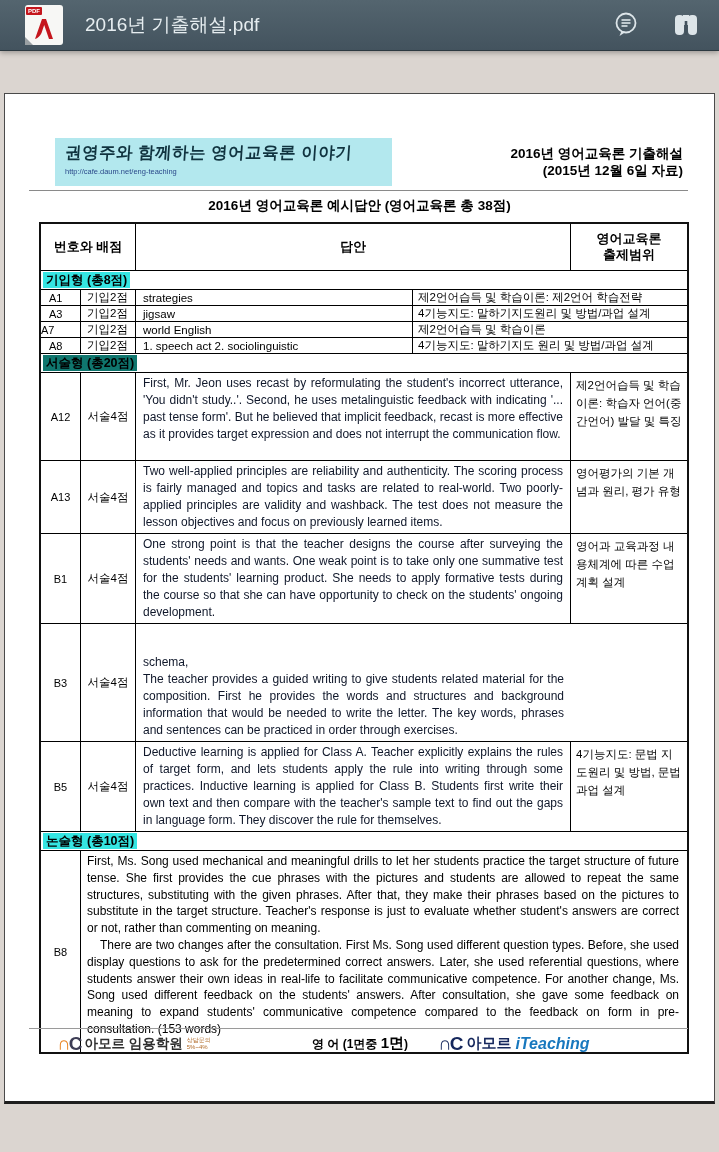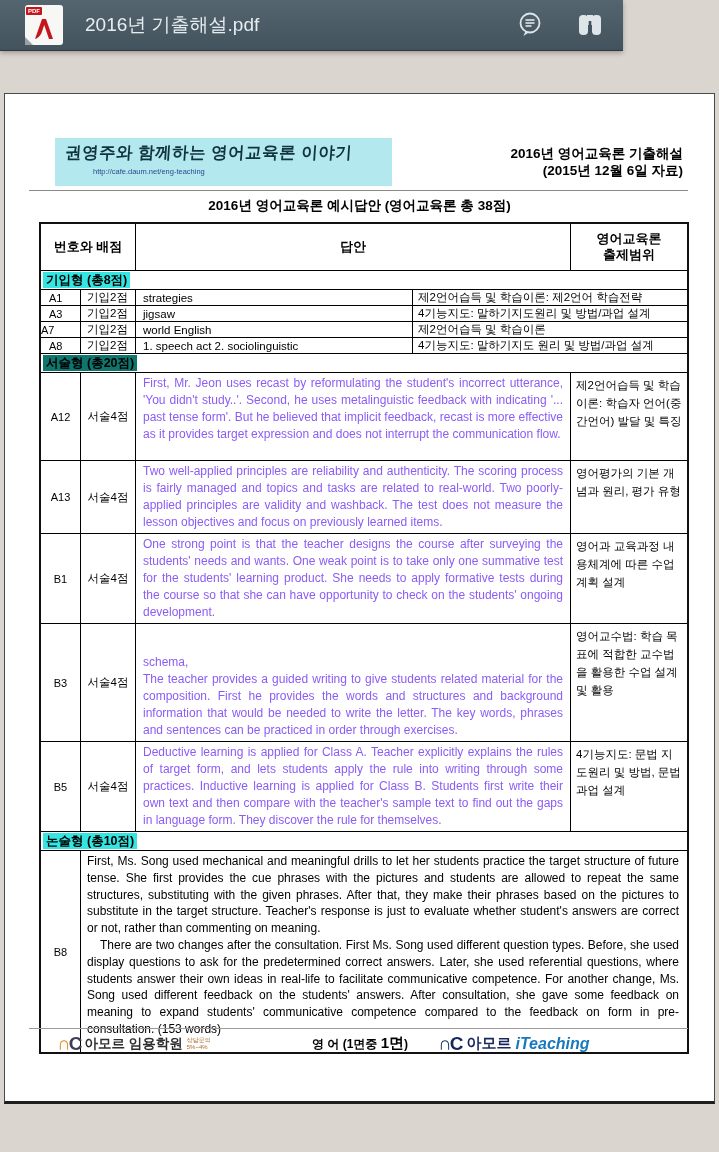--- a/index.html
+++ b/index.html
@@ -1,20 +1,20 @@
 <!DOCTYPE html>
 <html><head>
 <meta charset="utf-8">
 <style>
   html,body{margin:0;padding:0;background:#b0aba6;}
   .canvas{position:relative;width:719px;height:1152px;margin:0 auto;overflow:hidden;
           background:#dbd5d0;font-family:"Liberation Sans",sans-serif;}
 
   
-  .appbar{position:absolute;left:0;top:0;width:623px;height:50px;
+  .appbar{position:absolute;left:0;top:0;width:719px;height:50px;
           background:linear-gradient(#54656f,#43535e);
           border-bottom:1px solid #2c3940;box-shadow:0 2px 5px rgba(0,0,0,.28);
           display:flex;align-items:center;}
   .pdficon{position:relative;width:38px;height:40px;background:#f7f7f5;border-radius:3px;
            margin-left:25px;flex:0 0 auto;}
   .pdftab{position:absolute;left:1px;top:2px;background:#c5161d;color:#fff;
           font-size:6px;font-weight:bold;padding:1px 2px;border-radius:1px;line-height:6px;}
   .pdfmark{position:absolute;left:7px;top:10px;}
   .pdffold{position:absolute;left:0;bottom:0;width:0;height:0;
            border-bottom:8px solid #9aa0a3;border-right:8px solid transparent;}
@@ -24,21 +24,21 @@
   .abicon{width:30px;height:30px;display:flex;align-items:center;justify-content:center;cursor:pointer;}
 
   
   .page{position:absolute;left:4px;top:93px;width:711px;height:1011px;background:#ffffff;
         border:1px solid #4a4a4a;border-bottom:3px solid #1e1e1e;box-sizing:border-box;}
 
   .logo-box{position:absolute;left:50px;top:44px;width:337px;height:48px;background:#b3e8ee;
             padding:4px 10px;box-sizing:border-box;}
   .logo-title{font-weight:bold;font-size:16.5px;color:#10333f;letter-spacing:.5px;
               transform:skewX(-4deg);transform-origin:left;white-space:nowrap;}
-  .logo-url{font-size:7.5px;color:#2b4a8b;margin-top:3px;margin-left:28px;}
+  .logo-url{font-size:7.5px;color:#2b4a8b;margin-top:3px;}
 
   .hdr-right{position:absolute;right:31px;top:51px;text-align:right;font-weight:bold;
              font-size:13.5px;line-height:17px;color:#000;}
 
   .hdr-rule{position:absolute;left:24px;right:26px;top:96px;border-top:1px solid #8a8a8a;}
 
   .doc-title{position:absolute;left:0;top:103px;width:100%;text-align:center;
              font-weight:bold;font-size:13.5px;color:#000;}
 
   
@@ -58,21 +58,21 @@
   .hcell{font-weight:bold;font-size:13px;color:#000;line-height:16px;}
   .hrow{height:46px;}
   .srow{height:18px;padding-left:2px;display:flex;align-items:center;}
   .shl{display:inline-block;font-weight:bold;font-size:12.5px;color:#000;
        padding:0 3px;line-height:16px;}
   .idtxt{font-size:11px;color:#000;}
   .sctxt{font-size:11.5px;color:#000;}
   .fillrow{height:16px;font-size:11.5px;}
   .anstxt{font-size:11.5px;color:#000;padding-left:7px;}
   .scopetxt-s{font-size:11.5px;color:#000;padding-left:5px;}
-  .eng{font-size:12px;line-height:17px;color:#8b5cf6;text-align:justify;
+  .eng{font-size:12px;line-height:17px;color:#0f172a;text-align:justify;
        padding:2px 7px 2px 7px;align-self:stretch;}
   .eng .noj{text-align:left;margin-top:28px;}
   .scope{font-size:11.5px;line-height:18px;color:#000;padding:3px 4px 3px 5px;
          word-break:break-all;}
   .essaytxt{font-size:12px;line-height:16.8px;color:#000;text-align:justify;
             padding:2px 8px 2px 6px;}
   .essaytxt .p2{text-indent:13px;}
 
   
   .ft-rule{position:absolute;left:24px;right:26px;top:934px;border-top:1px solid #9a9a9a;}
@@ -224,23 +224,20 @@
       </div>
       <div class="trow cols-desc" style="min-height:90px">
         <div class="c cc idtxt">B3</div>
         <div class="c cc sctxt">서술4점</div>
         <div class="c cv">
           <div class="eng">
             <div class="noj">schema,</div>
             <div>The teacher provides a guided writing to give students related material for the composition. First he provides the words and structures and background information that would be needed to write the letter. The key words, phrases and sentences can be practiced in order through exercises.</div>
           </div>
         </div>
-        <div class="c">
-            <div class="scope">영어교수법: 학습 목표에 적합한 교수법을 활용한 수업 설계 및 활용</div>
-          </div>
       </div>
       <div class="trow cols-desc" style="min-height:86px">
         <div class="c cc idtxt">B5</div>
         <div class="c cc sctxt">서술4점</div>
         <div class="c cv">
             <div class="eng">Deductive learning is applied for Class A. Teacher explicitly explains the rules of target form, and lets students apply the rule into writing through some practices. Inductive learning is applied for Class B. Students first write their own text and then compare with the teacher's sample text to find out the gaps in language form. They discover the rule for themselves.</div>
           </div>
         <div class="c">
             <div class="scope">4기능지도: 문법 지도원리 및 방법, 문법 과업 설계</div>
           </div>

